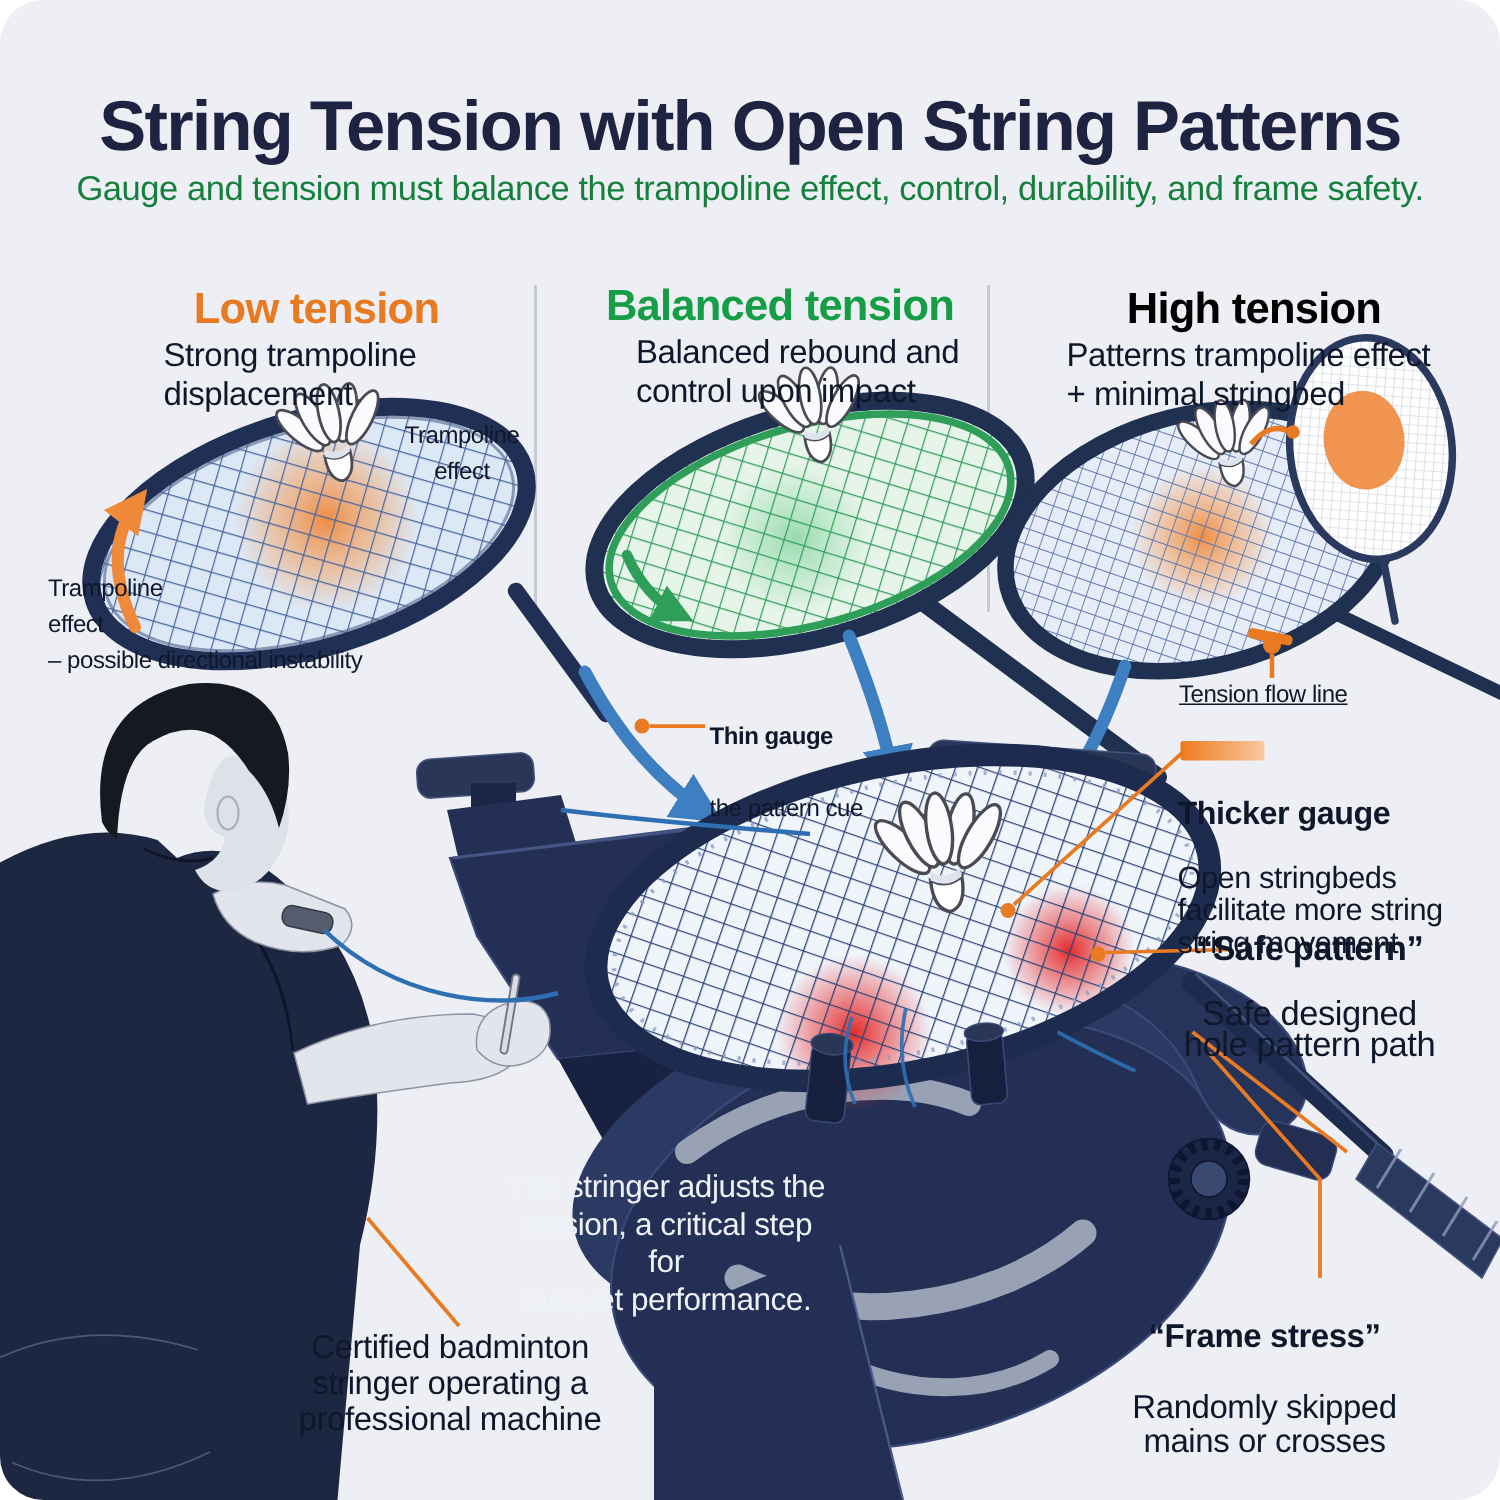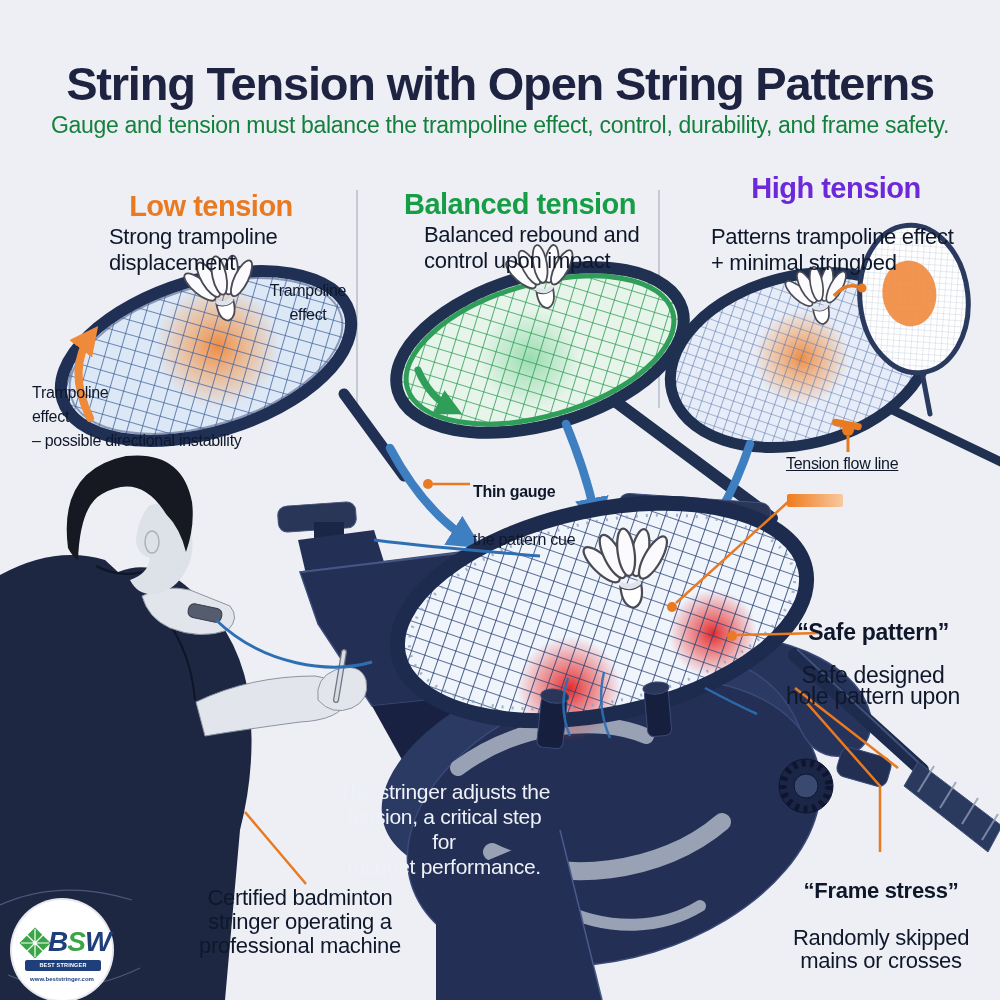--- a/index.html
+++ b/index.html
@@ -1,41 +1,41 @@
 <!DOCTYPE html>
 <html><head>
 <meta charset="utf-8">
 <style>
   html,body{margin:0;padding:0;}
   .stage{position:relative;width:1000px;height:1000px;background:#edeff4;overflow:hidden;
-         font-family:"Liberation Sans",sans-serif;}
+         font-family:"Liberation Sans",sans-serif;border-radius:29px;}
   .stage svg.art{position:absolute;left:0;top:0;}
   .txt{position:absolute;color:#0f172a;white-space:pre-line;letter-spacing:-0.3px;}
   .title{left:0;top:56px;width:1000px;text-align:center;font-size:47px;font-weight:700;
          color:#1d2340;letter-spacing:-1.2px;}
   .subtitle{left:0;top:112px;width:1000px;text-align:center;font-size:23px;color:#15803d;}
   .col-title{font-size:29px;font-weight:700;text-align:center;letter-spacing:-0.5px;}
   .col-desc{font-size:22px;line-height:26px;}
   #col1-title{left:106px;top:190px;width:210px;color:#e87a22;}
   #col1-desc{left:109px;top:224px;}
   #col2-title{left:402px;top:188px;width:236px;color:#169e46;}
   #col2-desc{left:424px;top:222px;}
-  #col3-title{left:726px;top:172px;width:220px;color:#6d28d9;}
+  #col3-title{left:726px;top:190px;width:220px;color:#000000;}
   #col3-desc{left:711px;top:224px;}
   .ann{font-size:16px;line-height:24px;}
   .ann .lbl{display:block;font-weight:700;}
   .ann .body{display:block;white-space:pre-line;}
   #tramp-effect{left:252px;top:279px;width:112px;text-align:center;}
   #instability{left:32px;top:381px;line-height:24px;}
   #thin-gauge{left:473px;top:456px;}
   #tension-flow{left:786px;top:452px;text-decoration:underline;}
   #thicker-gauge{left:785px;top:510px;font-size:20.5px;line-height:21.5px;}
   #thicker-gauge .lbl{font-size:21.5px;}
   #safe-pattern{left:770px;top:600px;width:206px;text-align:center;font-size:23px;line-height:21.5px;}
-  #frame-stress{left:775px;top:855px;width:212px;text-align:center;font-size:22px;line-height:23.5px;}
+  #frame-stress{left:737px;top:855px;width:212px;text-align:center;font-size:22px;line-height:23.5px;}
   #machine-note{left:336px;top:779px;width:216px;text-align:center;color:#eef1f7;
                 font-size:21px;line-height:25px;}
   #certified{left:193px;top:886px;width:214px;text-align:center;font-size:22px;line-height:24px;}
   
   .logo{position:absolute;left:12px;top:900px;width:100px;height:100px;background:#ffffff;
         border-radius:50%;box-shadow:0 0 0 2px #e7e9ef;}
   .logo .abbr{position:absolute;left:36px;top:26px;font-size:28px;font-weight:700;
               letter-spacing:-1px;font-style:italic;}
   .logo .abbr .b,.logo .abbr .w{color:#1e3f7a;}
   .logo .abbr .s{color:#3aa546;}
@@ -294,43 +294,40 @@
 effect
 – possible directional instability</div>
 
 <div class="txt ann" id="thin-gauge">
   <span class="lbl">Thin gauge</span>
   <span class="body">the pattern cue</span>
 </div>
 
 <div class="txt ann" id="tension-flow">Tension flow line</div>
 
+<div class="txt ann" id="thicker-gauge">
+  <span class="lbl">Thicker gauge</span>
+  <span class="body">Open stringbeds
+facilitate more string
+string movement</span>
+</div>
 
 <div class="txt ann" id="safe-pattern">
   <span class="lbl">“Safe pattern”</span>
   <span class="body">Safe designed
-hole pattern upon</span>
+hole pattern path</span>
 </div>
 
 <div class="txt ann" id="frame-stress">
   <span class="lbl">“Frame stress”</span>
   <span class="body">Randomly skipped
 mains or crosses</span>
 </div>
 
 <div class="txt" id="machine-note">The stringer adjusts the
 tension, a critical step for
 racquet performance.</div>
 <div class="txt" id="certified">Certified badminton
 stringer operating a
 professional machine</div>
 
-<div class="logo">
-  <svg class="diamond" width="34" height="34" viewBox="0 0 34 34">
-    <rect x="6" y="6" width="22" height="22" fill="#3aa546" transform="rotate(45 17 17)"></rect>
-    <path d="M17,3 L17,31 M3,17 L31,17 M9,9 L25,25 M25,9 L9,25" stroke="#ffffff" stroke-width="1.2"></path>
-  </svg>
-  <div class="abbr"><span class="b">B</span><span class="s">S</span><span class="w">W</span></div>
-  <div class="banner">BEST STRINGER WORLDWIDE</div>
-  <div class="site">www.beststringer.com</div>
-</div>
 
 </div>
 
 </body></html>

